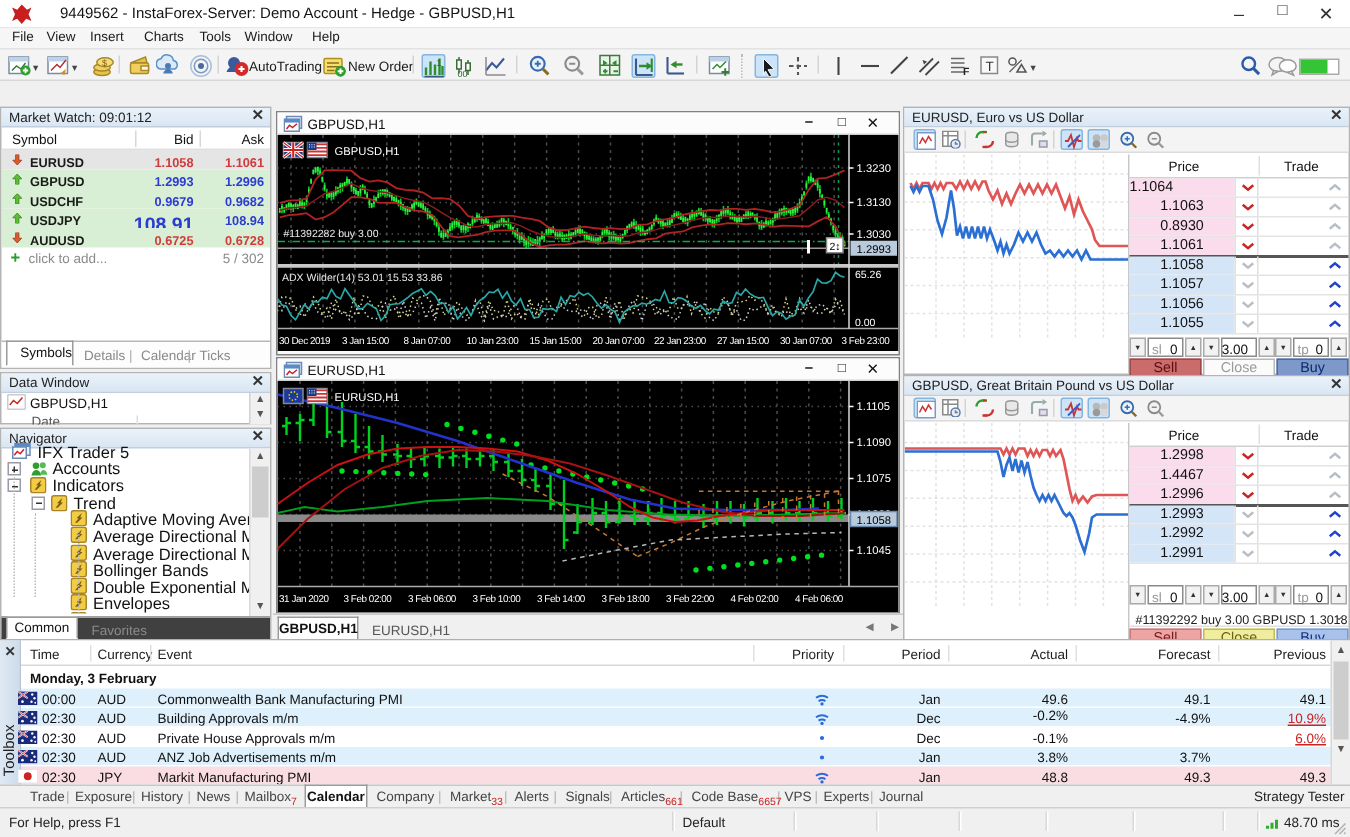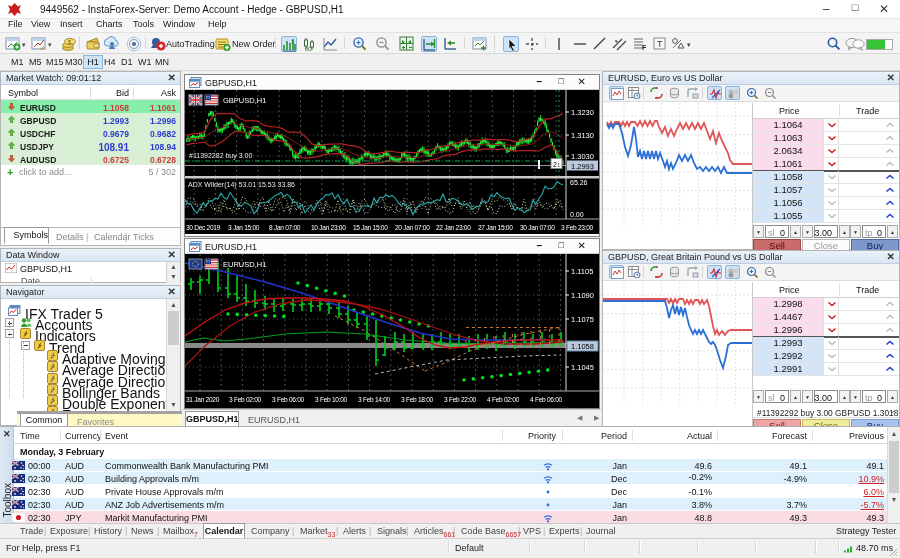--- a/index.html
+++ b/index.html
@@ -238,41 +238,30 @@
           <ellipse cx="7" cy="7" rx="6" ry="4.6" fill="#f4f4f4" stroke="#9a9a9a"></ellipse>
           <path d="M4 11l-1 3 4-2.4z" fill="#f4f4f4" stroke="#9a9a9a"></path>
           <ellipse cx="13.5" cy="8" rx="5.6" ry="4.2" fill="#fdfdfd" stroke="#9a9a9a"></ellipse>
           <path d="M16 11.4l1.4 2.8-4-1.8z" fill="#fdfdfd" stroke="#9a9a9a"></path>
         </svg>
       </div>
       <div class="abs" style="left:866px;top:6px;width:27px;height:11px;border:1px solid #aaa;background:#fff">
         <div style="width:18px;height:9px;background:#35c435"></div>
       </div>
     </div>
-    <div class="abs" style="left:0;top:54px;width:900px;height:17px;background:#f0f0f0;border-bottom:1px solid #d8d8d8">
-      <span class="abs" style="left:11px;top:3px;font-size:9px;color:#222">M1</span>
-      <span class="abs" style="left:29px;top:3px;font-size:9px;color:#222">M5</span>
-      <span class="abs" style="left:46px;top:3px;font-size:9px;color:#222">M15</span>
-      <span class="abs" style="left:65px;top:3px;font-size:9px;color:#222">M30</span>
-      <span class="abs" style="left:83px;top:1px;width:20px;height:14px;background:#cde3f7;border:1px solid #84b6e0;text-align:center;font-size:9px;line-height:13px;color:#111">H1</span>
-      <span class="abs" style="left:104px;top:3px;font-size:9px;color:#222">H4</span>
-      <span class="abs" style="left:121px;top:3px;font-size:9px;color:#222">D1</span>
-      <span class="abs" style="left:138px;top:3px;font-size:9px;color:#222">W1</span>
-      <span class="abs" style="left:155px;top:3px;font-size:9px;color:#222">MN</span>
-    </div>
     <div class="panel" style="left:0;top:71px;width:181px;height:175px">
       <div class="phead">Market Watch: 09:01:12<span class="x">✕</span></div>
       <div class="abs" style="left:0;top:13px;width:179px;height:15px;border-bottom:1px solid #e0e0e0">
         <span class="abs" style="left:7px;top:3px">Symbol</span>
         <span class="abs" style="right:51px;top:3px">Bid</span>
         <span class="abs" style="right:4px;top:3px">Ask</span>
         <div class="abs" style="left:89px;top:2px;width:1px;height:11px;background:#d8d8d8"></div>
         <div class="abs" style="left:132px;top:2px;width:1px;height:11px;background:#d8d8d8"></div>
       </div>
-      <div class="abs" style="left:0;top:28px;width:179px;height:13px;background:#86efac">
+      <div class="abs" style="left:0;top:28px;width:179px;height:13px;background:#e5e5e5">
         <span class="abs" style="left:7px;top:3px">
           <svg width="7" height="7">
             <path d="M3.5 7 L0.5 3.8 L2.4 3.8 L2.4 0 L4.6 0 L4.6 3.8 L6.5 3.8 Z" fill="#d85c30" stroke="#a03010" stroke-width=".5"></path>
           </svg>
         </span>
         <span class="abs" style="left:19px;top:2.5px;color:#1a1a1a;font-size:8.5px;font-weight:bold">EURUSD</span>
         <span class="abs" style="right:51px;top:2.5px;color:#d03c3c;font-size:8.5px;font-weight:bold">1.1058</span>
         <span class="abs" style="right:4px;top:2.5px;color:#d03c3c;font-size:8.5px;font-weight:bold">1.1061</span>
       </div>
       <div class="abs" style="left:0;top:41px;width:179px;height:13px;background:#d9efd5">
@@ -295,21 +284,21 @@
         <span class="abs" style="right:51px;top:2.5px;color:#2c3cd0;font-size:8.5px;font-weight:bold">0.9679</span>
         <span class="abs" style="right:4px;top:2.5px;color:#2c3cd0;font-size:8.5px;font-weight:bold">0.9682</span>
       </div>
       <div class="abs" style="left:0;top:67px;width:179px;height:13px;background:#d9efd5">
         <span class="abs" style="left:7px;top:3px">
           <svg width="7" height="7">
             <path d="M3.5 0 L6.5 3.2 L4.6 3.2 L4.6 7 L2.4 7 L2.4 3.2 L0.5 3.2 Z" fill="#62bc36" stroke="#2a8012" stroke-width=".5"></path>
           </svg>
         </span>
         <span class="abs" style="left:19px;top:2.5px;color:#1a1a1a;font-size:8.5px;font-weight:bold">USDJPY</span>
-        <span class="abs" style="right:51px;top:2.5px;color:#2c3cd0;font-size:10px;font-weight:bold">108.91</span>
+        <span class="abs" style="right:51px;top:2.5px;color:#2c3cd0;font-size:13px;font-weight:bold">108.91</span>
         <span class="abs" style="right:4px;top:2.5px;color:#2c3cd0;font-size:8.5px;font-weight:bold">108.94</span>
       </div>
       <div class="abs" style="left:0;top:80px;width:179px;height:13px;background:#d9efd5">
         <span class="abs" style="left:7px;top:3px">
           <svg width="7" height="7">
             <path d="M3.5 7 L0.5 3.8 L2.4 3.8 L2.4 0 L4.6 0 L4.6 3.8 L6.5 3.8 Z" fill="#d85c30" stroke="#a03010" stroke-width=".5"></path>
           </svg>
         </span>
         <span class="abs" style="left:19px;top:2.5px;color:#1a1a1a;font-size:8.5px;font-weight:bold">AUDUSD</span>
         <span class="abs" style="right:51px;top:2.5px;color:#d03c3c;font-size:8.5px;font-weight:bold">0.6725</span>
@@ -344,21 +333,21 @@
         <span class="abs" style="left:20px;top:0;color:#555">Date</span>
         <div class="abs" style="left:90px;top:1px;width:1px;height:7px;background:#ddd"></div>
       </div>
       <div class="abs" style="right:0;top:13px;width:14px;height:21px;background:#f0f0f0;border-left:1px solid #d0d0d0">
         <div style="text-align:center;font-size:7px;color:#555;line-height:10px">▲</div>
         <div style="text-align:center;font-size:7px;color:#555;line-height:10px">▼</div>
       </div>
     </div>
     <div class="panel" style="left:0;top:285px;width:181px;height:141px">
       <div class="phead">Navigator<span class="x">✕</span></div>
-      <div class="abs" style="left:0;top:19px;width:166px;height:114px;overflow:hidden;font-size:14px">
+      <div class="abs" style="left:0;top:9px;width:166px;height:114px;overflow:hidden;font-size:11px">
         <span class="abs" style="left:7px;top:0px">
           <svg width="13" height="11">
             <rect x="2" y="0.5" width="10" height="8" fill="#e8f0fa" stroke="#6a8ab8"></rect>
             <rect x="2" y="0.5" width="10" height="2.5" fill="#5a8ac8"></rect>
             <rect x="0.5" y="3" width="9" height="7.5" fill="#fff" stroke="#6a8ab8"></rect>
             <polyline points="1.5,8.5 3.5,6 5.5,7.5 8,4.5" stroke="#cc2222" fill="none"></polyline>
           </svg>
         </span>
         <span class="abs" style="left:24px;top:1px">IFX Trader 5</span>
         <div class="abs" style="left:4px;top:13px;width:9px;height:9px;border:1px solid #9a9aa8;background:#fff">
@@ -445,21 +434,21 @@
         <span class="abs" style="left:61px;top:113.69999999999999px;white-space:nowrap">Fractal Adaptive Moving A</span>
       </div>
       <div class="abs" style="left:8px;top:32px;width:1px;height:80px;border-left:1px dotted #b8b8b8"></div>
       <div class="abs" style="left:22px;top:56px;width:1px;height:56px;border-left:1px dotted #b8b8b8"></div>
       <div class="abs" style="left:51px;top:68px;width:1px;height:55px;border-left:1px dotted #b8b8b8"></div>
       <div class="abs" style="right:0;top:13px;width:14px;height:112px;background:#f0f0f0;border-left:1px solid #d8d8d8">
         <div style="text-align:center;font-size:7px;color:#555;line-height:12px">▲</div>
         <div style="margin:0 1px;height:34px;background:#cdcdcd"></div>
         <div style="position:absolute;bottom:0;width:100%;text-align:center;font-size:7px;color:#555;line-height:12px">▼</div>
       </div>
-      <div class="abs" style="left:16px;top:125px;width:179px;height:16px;border-top:3px solid #a3a3a3;background:#fef9c3">
+      <div class="abs" style="left:0;top:125px;width:179px;height:16px;border-top:1px solid #a3a3a3;background:#404040">
         <div class="abs tab-act" style="left:3px;top:-1px;width:48px;height:15px;text-align:center;line-height:13px">Common</div>
         <span class="abs" style="left:60px;top:3px;color:#8a8a8a">Favorites</span>
       </div>
     </div>
     <div class="abs" style="left:184px;top:74px;width:416px;height:163px;border:1px solid #828282;background:#f8f8f8">
       <div class="abs" style="left:0;top:0;width:414px;height:15px;background:#fcfcfc;border-bottom:1px solid #d0d0d0">
         <span class="abs" style="left:4px;top:2px">
           <svg width="13" height="11">
             <rect x="2" y="0.5" width="10" height="8" fill="#cfe0f2" stroke="#6a8ab8"></rect>
             <rect x="0.5" y="2.5" width="10" height="8" fill="#fff" stroke="#6a8ab8"></rect>
@@ -782,21 +771,21 @@
           <polyline points="4.0,19.0 6.0,23.0 8.0,19.0 10.0,23.0 12.0,19.0 16.0,19.0 18.0,23.0 20.0,19.0 22.0,23.0 24.0,19.0 26.0,23.0 28.0,19.0 32.0,19.0 34.5,23.0 37.0,18.0 39.5,23.0 42.0,18.0 44.5,23.0 47.0,18.0 49.5,23.0 52.0,18.0 54.0,18.0 56.0,24.0 59.0,30.0 62.0,24.0 65.0,33.0 68.0,26.0 71.0,33.0 74.0,26.0 77.0,20.0 80.0,26.0 83.0,20.0 86.0,26.0 89.0,20.0 92.0,26.0 95.0,20.0 98.0,26.0 101.0,20.0 104.0,28.0 107.0,36.0 110.0,28.0 113.0,40.0 116.0,30.0 119.0,38.0 122.0,44.0 125.0,50.0 127.0,57.0 130.0,61.0 133.0,61.0 150.0,61.0" stroke="#e05555" stroke-width="1.8" fill="none"></polyline>
           <polyline points="4.0,21.0 6.0,25.0 8.0,21.0 10.0,25.0 12.0,21.0 16.0,21.0 19.0,30.0 22.0,44.0 25.0,53.0 28.0,42.0 31.0,24.0 33.0,36.0 35.0,54.0 37.0,48.0 39.0,56.0 41.0,48.0 43.0,56.0 45.0,48.0 47.0,56.0 49.0,48.0 51.0,56.0 53.0,48.0 55.0,56.0 57.0,50.0 60.0,58.0 62.0,64.0 64.0,58.0 66.0,66.0 68.0,60.0 70.0,66.0 73.0,60.0 76.0,52.0 79.0,58.0 82.0,52.0 85.0,58.0 88.0,52.0 91.0,60.0 94.0,66.0 97.0,64.0 100.0,68.0 103.0,64.0 106.0,68.0 109.0,64.0 112.0,68.0 115.0,64.0 118.0,70.0 121.0,64.0 124.0,70.0 127.0,70.0 130.0,70.0 150.0,70.0" stroke="#2b6fd4" stroke-width="1.8" fill="none"></polyline>
         </svg>
       </div>
       <div class="abs" style="left:150px;top:31px;width:146px;height:16px;border-bottom:1px solid #d0d0d0">
         <span class="abs" style="left:26px;top:3px;color:#111">Price</span>
         <div class="abs" style="left:86px;top:1px;width:1px;height:13px;background:#e0e0e0"></div>
         <span class="abs" style="left:103px;top:3px;color:#111">Trade</span>
       </div>
       <div class="abs" style="left:150px;top:47px;width:146px;height:13px;border-bottom:1px solid #e4e4e4">
-        <div class="abs" style="left:0;top:0;width:70px;height:12px;background:#fadcec;text-align:center;line-height:12px;color:#111;font-size:9.5px">1.1064</div>
+        <div class="abs" style="left:0;top:0;width:70px;height:12px;background:#fadcec;line-height:12px;color:#111;font-size:9.5px">1.1064</div>
         <div class="abs" style="left:70px;top:0;width:16px;height:12px;border-left:1px solid #e0e0e0;border-right:1px solid #e0e0e0">
           <span class="abs" style="left:3px;top:2px">
             <svg width="10" height="8">
               <path d="M1.5 2.5 L5 5.5 L8.5 2.5" fill="none" stroke="#cc2222" stroke-width="1.6"></path>
             </svg>
           </span>
         </div>
         <div class="abs" style="right:2px;top:0;width:14px;height:12px">
           <span class="abs" style="left:2px;top:2px">
             <svg width="10" height="8">
@@ -816,21 +805,21 @@
         </div>
         <div class="abs" style="right:2px;top:0;width:14px;height:12px">
           <span class="abs" style="left:2px;top:2px">
             <svg width="10" height="8">
               <path d="M1.5 5.5 L5 2.5 L8.5 5.5" fill="none" stroke="#b8bec6" stroke-width="1.6"></path>
             </svg>
           </span>
         </div>
       </div>
       <div class="abs" style="left:150px;top:73px;width:146px;height:13px;border-bottom:1px solid #e4e4e4">
-        <div class="abs" style="left:0;top:0;width:70px;height:12px;background:#fadcec;text-align:center;line-height:12px;color:#111;font-size:9.5px">2.0634</div>
+        <div class="abs" style="left:0;top:0;width:70px;height:12px;background:#fadcec;text-align:center;line-height:12px;color:#111;font-size:9.5px">0.8930</div>
         <div class="abs" style="left:70px;top:0;width:16px;height:12px;border-left:1px solid #e0e0e0;border-right:1px solid #e0e0e0">
           <span class="abs" style="left:3px;top:2px">
             <svg width="10" height="8">
               <path d="M1.5 2.5 L5 5.5 L8.5 2.5" fill="none" stroke="#cc2222" stroke-width="1.6"></path>
             </svg>
           </span>
         </div>
         <div class="abs" style="right:2px;top:0;width:14px;height:12px">
           <span class="abs" style="left:2px;top:2px">
             <svg width="10" height="8">
@@ -1295,21 +1284,20 @@
         <span class="abs" style="left:51px;top:2px;color:#111">AUD</span>
         <span class="abs" style="left:91px;top:2px;color:#111">ANZ Job Advertisements m/m</span>
         <span class="abs" style="left:528px;top:1.5px">
           <svg width="12" height="10">
             <circle cx="6" cy="5" r="1.4" fill="#2a6adc"></circle>
           </svg>
         </span>
         <span class="abs" style="left:0;top:2px;width:613px;text-align:right;color:#111">Jan</span>
         <span class="abs" style="left:0;top:2px;width:698px;text-align:right;color:#111">3.8%</span>
         <span class="abs" style="left:0;top:2px;width:793px;text-align:right;color:#111">3.7%</span>
-        <span class="abs" style="left:0;top:2px;width:870px;text-align:right;color:#cc2222;text-decoration:underline">-5.7%</span>
       </div>
       <div class="abs" style="left:14px;top:84px;width:874px;height:13px;background:#fadde3;border-bottom:1px solid #fff">
         <span class="abs" style="left:-2px;top:1.5px">
           <svg width="13" height="9">
             <rect width="13" height="9" fill="#fff" stroke="#ddd" stroke-width=".5"></rect>
             <circle cx="6.5" cy="4.5" r="2.6" fill="#cc2222"></circle>
           </svg>
         </span>
         <span class="abs" style="left:14px;top:2px;color:#111">02:30</span>
         <span class="abs" style="left:51px;top:2px;color:#111">JPY</span>

